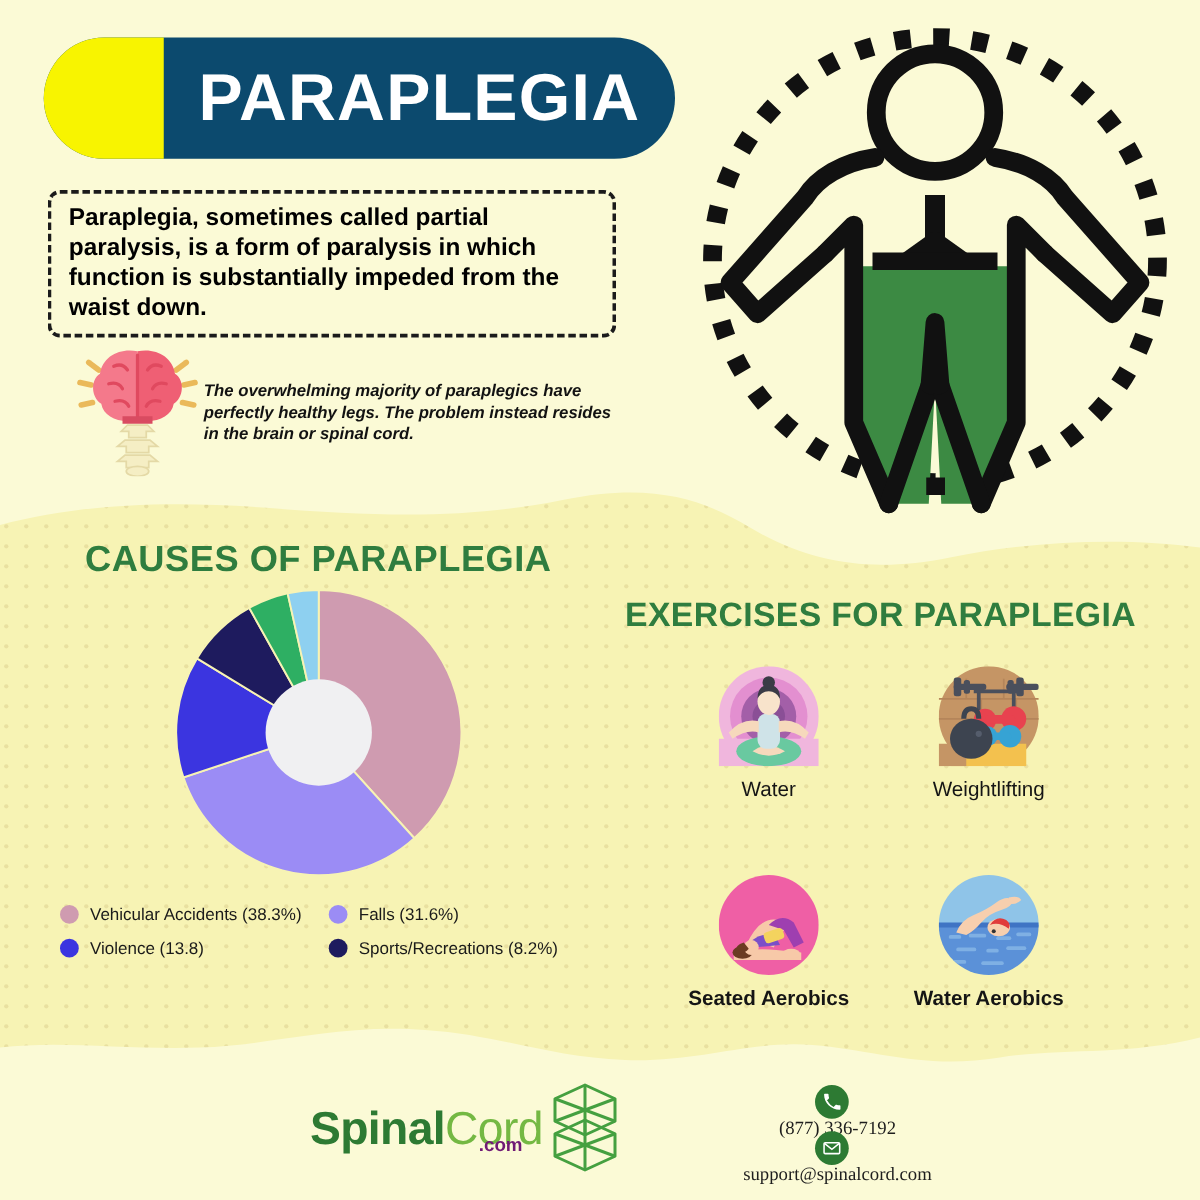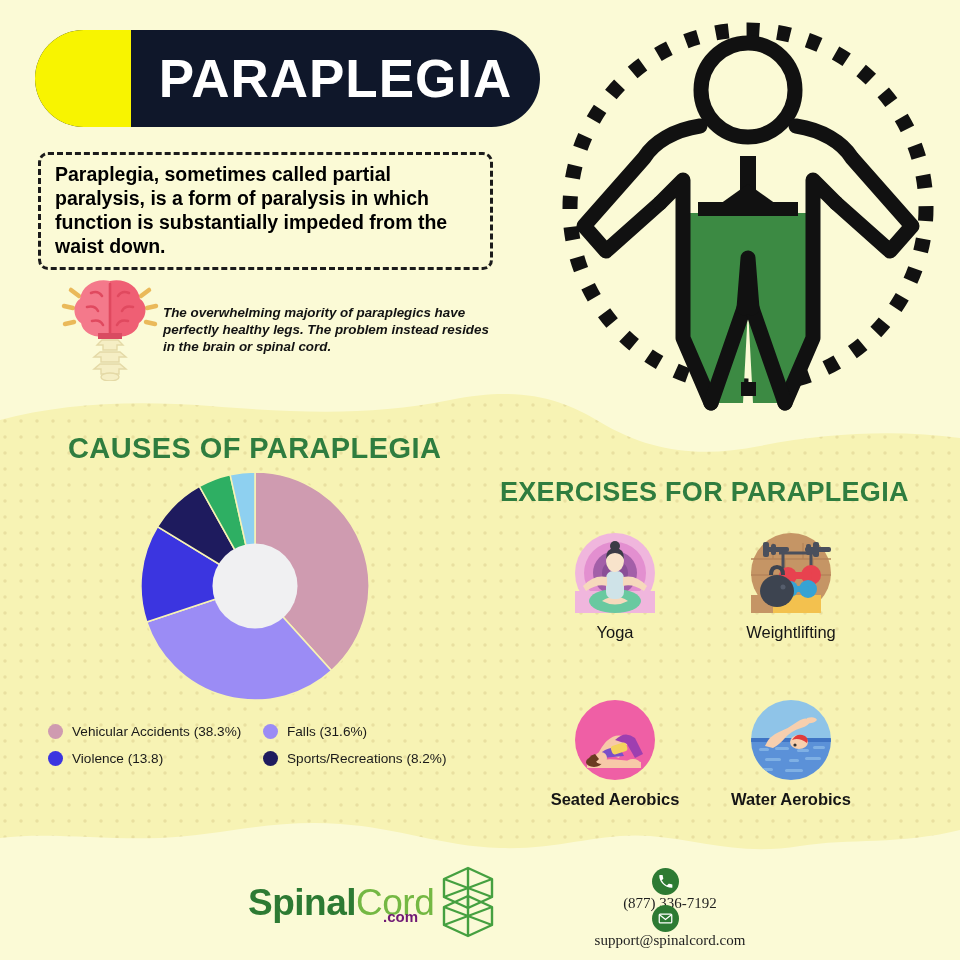--- a/index.html
+++ b/index.html
@@ -9,21 +9,21 @@
     background:#fbfad6;
     overflow:hidden;
   }
   #page{position:relative;width:960px;height:960px;background:#fbfad6;overflow:hidden;}
   
   .wave{position:absolute;left:0;width:960px;display:block;}
 
   
   #banner{
     position:absolute;left:35px;top:30px;width:505px;height:97px;
-    background:#0f172a;border-radius:49px;
+    background:#0c4a6e;border-radius:49px;
   }
   #banner-cap{
     position:absolute;left:0;top:0;width:96px;height:97px;
     background:#f8f400;border-radius:49px 0 0 49px;
   }
   #banner-title{
     position:absolute;left:96px;top:0;width:409px;height:97px;
     display:flex;align-items:center;justify-content:center;
     color:#ffffff;font-size:53px;font-weight:bold;letter-spacing:1px;
     font-family:"Liberation Sans", sans-serif;
@@ -235,21 +235,21 @@
       <path d="M0,58 h80 v22 h-80 z" fill="#f0b6dd"></path>
       <ellipse cx="40" cy="68" rx="26" ry="12" fill="#69c9a0"></ellipse>
       <path d="M27,68 q13,-9 26,0 q-13,7 -26,0" fill="#f6d9bc"></path>
       <rect x="31" y="38" width="18" height="28" rx="7" fill="#cfe3e8"></rect>
       <path d="M32,44 q-13,-3 -24,9 l3,5 q12,-8 21,-5 z" fill="#f6d9bc"></path>
       <path d="M48,44 q13,-3 24,9 l-3,5 q-12,-8 -21,-5 z" fill="#f6d9bc"></path>
       <ellipse cx="40" cy="28" rx="9" ry="11" fill="#f8e3cb"></ellipse>
       <path d="M31,26 q0,-11 9,-11 q9,0 9,11 q-3,-6 -9,-6 q-6,0 -9,6z" fill="#3b3b46"></path>
       <circle cx="40" cy="13" r="5" fill="#3b3b46"></circle>
     </svg>
-    <div class="ex-label">Yoga</div>
+    <div class="ex-label">Water</div>
   </div>
 
   <div class="ex-cell" id="ex-2">
     <svg class="ex-icon" viewBox="0 0 80 80">
       <circle cx="40" cy="40" r="40" fill="#c59565"></circle>
       <g stroke="#b4855a" stroke-width="1.4">
         <line x1="0" y1="26" x2="80" y2="26"></line>
         <line x1="0" y1="42" x2="80" y2="42"></line>
         <line x1="22" y1="10" x2="22" y2="26"></line>
         <line x1="52" y1="10" x2="52" y2="26"></line>

